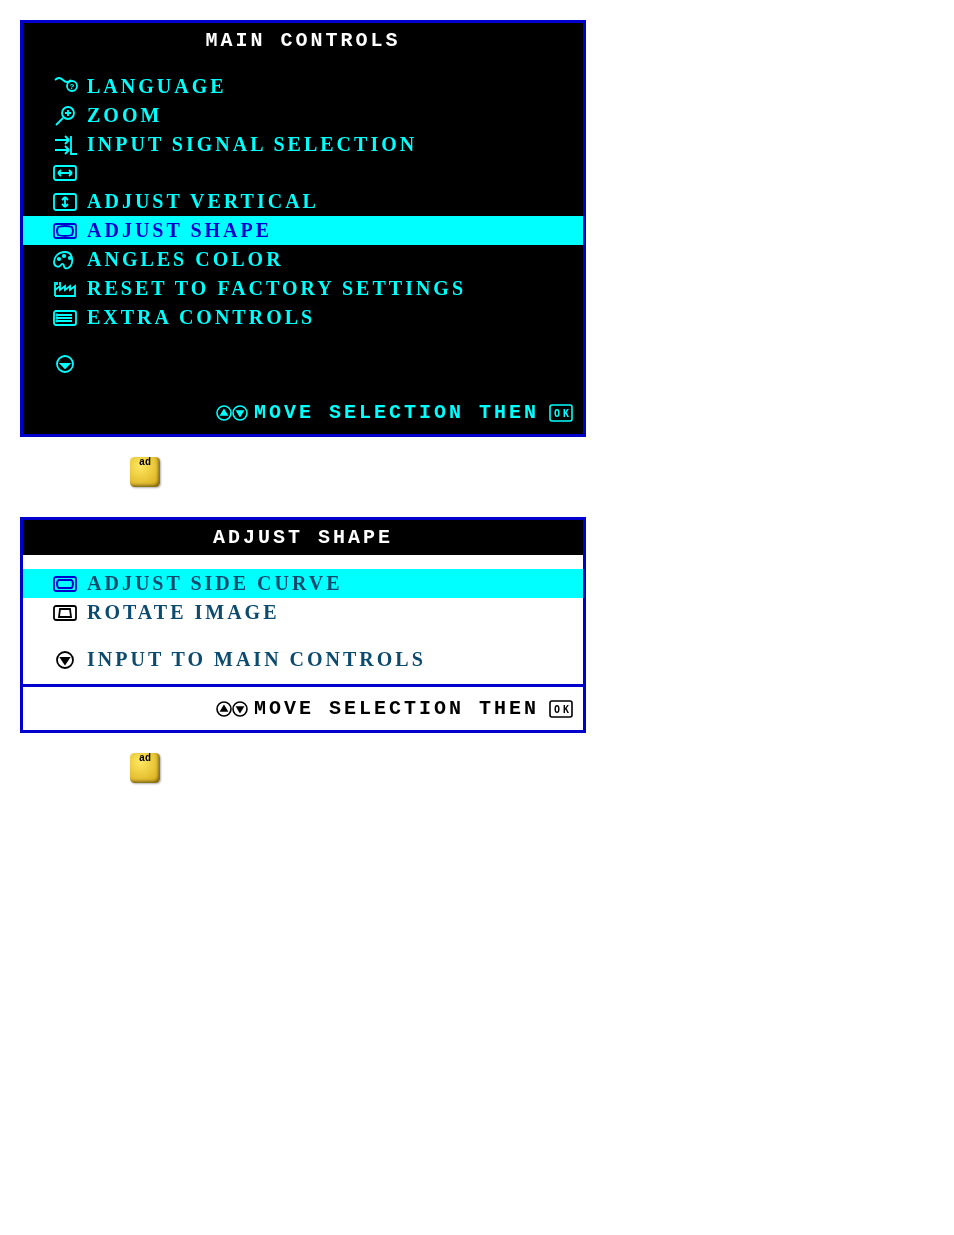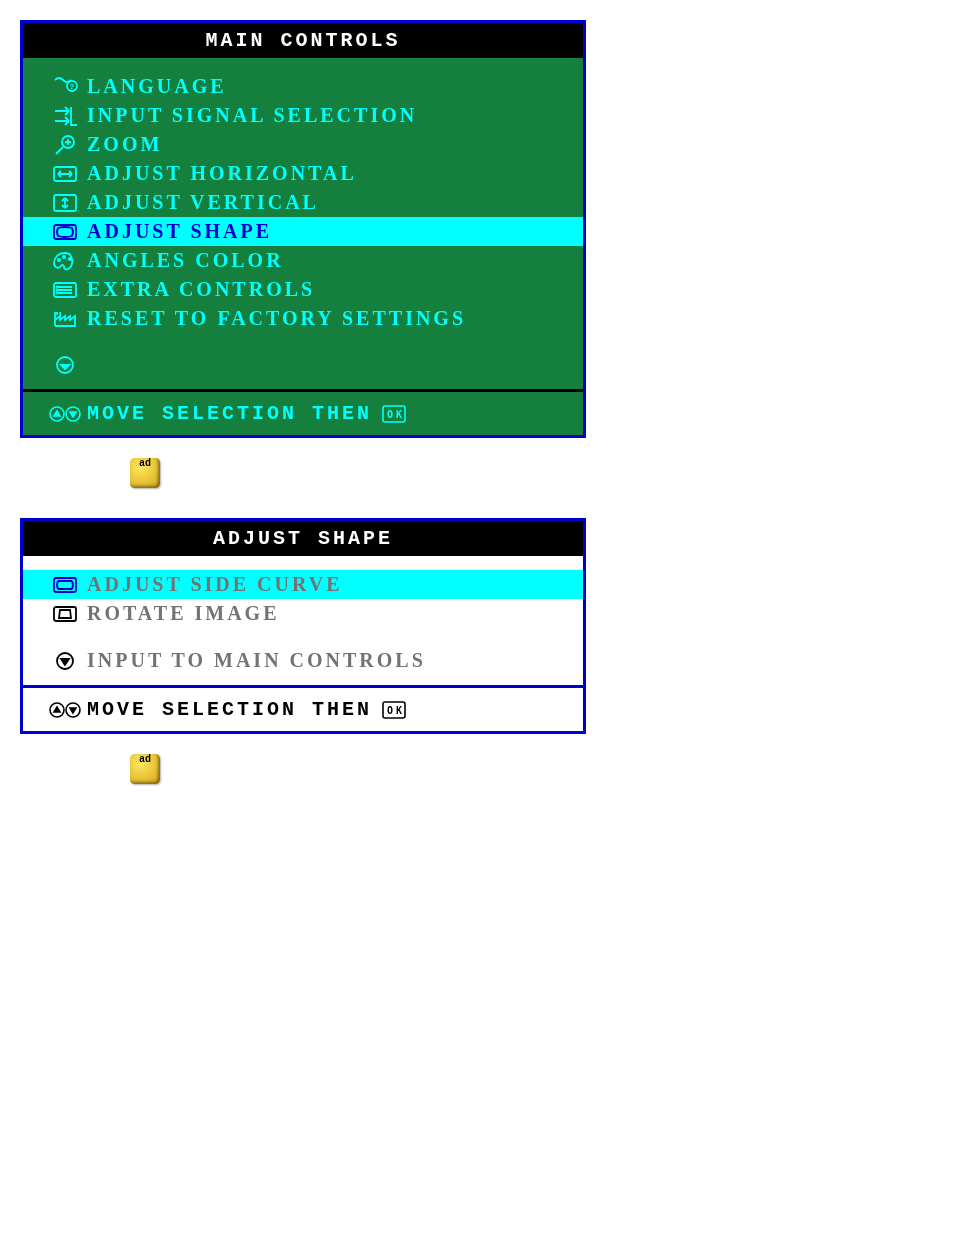--- a/index.html
+++ b/index.html
@@ -7,21 +7,21 @@
     padding: 0;
     background: #ffffff;
     font-family: "Courier New", monospace;
     font-weight: bold;
     width: 954px;
   }
   .osd-panel {
     width: 560px;
     margin: 20px;
     border: 3px solid #0000cc;
-    background: #15803d;
+    background: #000000;
   }
   .osd-panel.white {
     background: #ffffff;
   }
   .osd-title {
     background: #000000;
     color: #ffffff;
     text-align: center;
     padding: 6px 0;
     font-size: 20px;
@@ -32,21 +32,21 @@
   }
   .osd-item {
     display: flex;
     align-items: center;
     padding: 3px 10px 3px 20px;
     color: #00ffff;
     font-size: 20px;
     letter-spacing: 3px;
   }
   .osd-panel.white .osd-item {
-    color: #737373;
+    color: #0c4a6e;
   }
   .osd-item.highlighted {
     background: #00ffff;
     color: #0000cc;
   }
   .osd-item .icon-cell {
     width: 44px;
     display: flex;
     justify-content: center;
     align-items: center;
@@ -60,20 +60,21 @@
     height: 18px;
   }
   .osd-footer {
     display: flex;
     align-items: center;
     padding: 10px 10px 10px 20px;
     color: #00ffff;
     font-size: 20px;
     letter-spacing: 3px;
     border-top: 3px solid #000000;
+    justify-content: flex-end;
   }
   .osd-panel.white .osd-footer {
     color: #000000;
     border-top: 3px solid #0000cc;
   }
   .osd-footer .icon-cell {
     width: 44px;
     display: flex;
     justify-content: center;
     align-items: center;
@@ -111,52 +112,51 @@
             </g>
           </svg>
       </span>
       <span class="label-cell">LANGUAGE</span>
     </div>
 
     <div class="osd-item">
       <span class="icon-cell">
         <svg width="28" height="22" viewBox="0 0 28 22">
             <g fill="none" stroke="#00ffff" stroke-width="1.8">
+              <circle cx="17" cy="8" r="6"></circle>
+              <path d="M12 13 L5 20"></path>
+              <path d="M14 8 H20 M17 5 V11"></path>
+            </g>
+          </svg>
+      </span>
+      <span class="label-cell">ZOOM</span>
+    </div>
+
+    <div class="osd-item">
+      <span class="icon-cell">
+        <svg width="28" height="22" viewBox="0 0 28 22">
+            <g fill="none" stroke="#00ffff" stroke-width="1.8">
               <path d="M4 6 H18 M18 6 L14 2 M18 6 L14 10"></path>
               <path d="M4 16 H18 M18 16 L14 12 M18 16 L14 20"></path>
               <path d="M20 2 V20 H26"></path>
             </g>
           </svg>
       </span>
       <span class="label-cell">INPUT SIGNAL SELECTION</span>
     </div>
 
     <div class="osd-item">
       <span class="icon-cell">
         <svg width="28" height="22" viewBox="0 0 28 22">
             <g fill="none" stroke="#00ffff" stroke-width="1.8">
-              <circle cx="17" cy="8" r="6"></circle>
-              <path d="M12 13 L5 20"></path>
-              <path d="M14 8 H20 M17 5 V11"></path>
-            </g>
-          </svg>
-      </span>
-      <span class="label-cell">ZOOM</span>
-    </div>
-
-    <div class="osd-item">
-      <span class="icon-cell">
-        <svg width="28" height="22" viewBox="0 0 28 22">
-            <g fill="none" stroke="#00ffff" stroke-width="1.8">
               <rect x="3" y="4" width="22" height="14" rx="2"></rect>
               <path d="M7 11 H21 M7 11 L10 8 M7 11 L10 14 M21 11 L18 8 M21 11 L18 14"></path>
             </g>
           </svg>
       </span>
-      <span class="label-cell">ADJUST HORIZONTAL</span>
     </div>
 
     <div class="osd-item">
       <span class="icon-cell">
         <svg width="28" height="22" viewBox="0 0 28 22">
             <g fill="none" stroke="#00ffff" stroke-width="1.8">
               <rect x="3" y="3" width="22" height="16" rx="2"></rect>
               <path d="M14 6 V16 M14 6 L11 9 M14 6 L17 9 M14 16 L11 13 M14 16 L17 13"></path>
             </g>
           </svg>
@@ -187,42 +187,42 @@
             </g>
           </svg>
       </span>
       <span class="label-cell">ANGLES COLOR</span>
     </div>
 
     <div class="osd-item">
       <span class="icon-cell">
         <svg width="28" height="22" viewBox="0 0 28 22">
             <g fill="none" stroke="#00ffff" stroke-width="1.8">
+              <path d="M4 18 V4"></path>
+              <path d="M4 18 H24 V8 L19 12 V8 L14 12 V8 L9 12 V8 L4 12"></path>
+              <path d="M6 4 L6 7 M9 4 L9 7"></path>
+            </g>
+          </svg>
+      </span>
+      <span class="label-cell">RESET TO FACTORY SETTINGS</span>
+    </div>
+
+    <div class="osd-item">
+      <span class="icon-cell">
+        <svg width="28" height="22" viewBox="0 0 28 22">
+            <g fill="none" stroke="#00ffff" stroke-width="1.8">
               <rect x="3" y="4" width="22" height="14" rx="2"></rect>
               <path d="M7 8 H21 M7 11 H21 M7 14 H21"></path>
               <circle cx="6" cy="8" r="0.5" fill="#00ffff"></circle>
               <circle cx="6" cy="11" r="0.5" fill="#00ffff"></circle>
               <circle cx="6" cy="14" r="0.5" fill="#00ffff"></circle>
             </g>
           </svg>
       </span>
       <span class="label-cell">EXTRA CONTROLS</span>
-    </div>
-
-    <div class="osd-item">
-      <span class="icon-cell">
-        <svg width="28" height="22" viewBox="0 0 28 22">
-            <g fill="none" stroke="#00ffff" stroke-width="1.8">
-              <path d="M4 18 V4"></path>
-              <path d="M4 18 H24 V8 L19 12 V8 L14 12 V8 L9 12 V8 L4 12"></path>
-              <path d="M6 4 L6 7 M9 4 L9 7"></path>
-            </g>
-          </svg>
-      </span>
-      <span class="label-cell">RESET TO FACTORY SETTINGS</span>
     </div>
 
     <div class="spacer"></div>
 
     <div class="osd-item">
       <span class="icon-cell">
         <svg width="22" height="22" viewBox="0 0 22 22">
             <g fill="none" stroke="#00ffff" stroke-width="1.8">
               <circle cx="11" cy="11" r="8"></circle>
               <path d="M11 7 L7 11 H15 Z" fill="#00ffff" transform="rotate(180 11 11)"></path>

